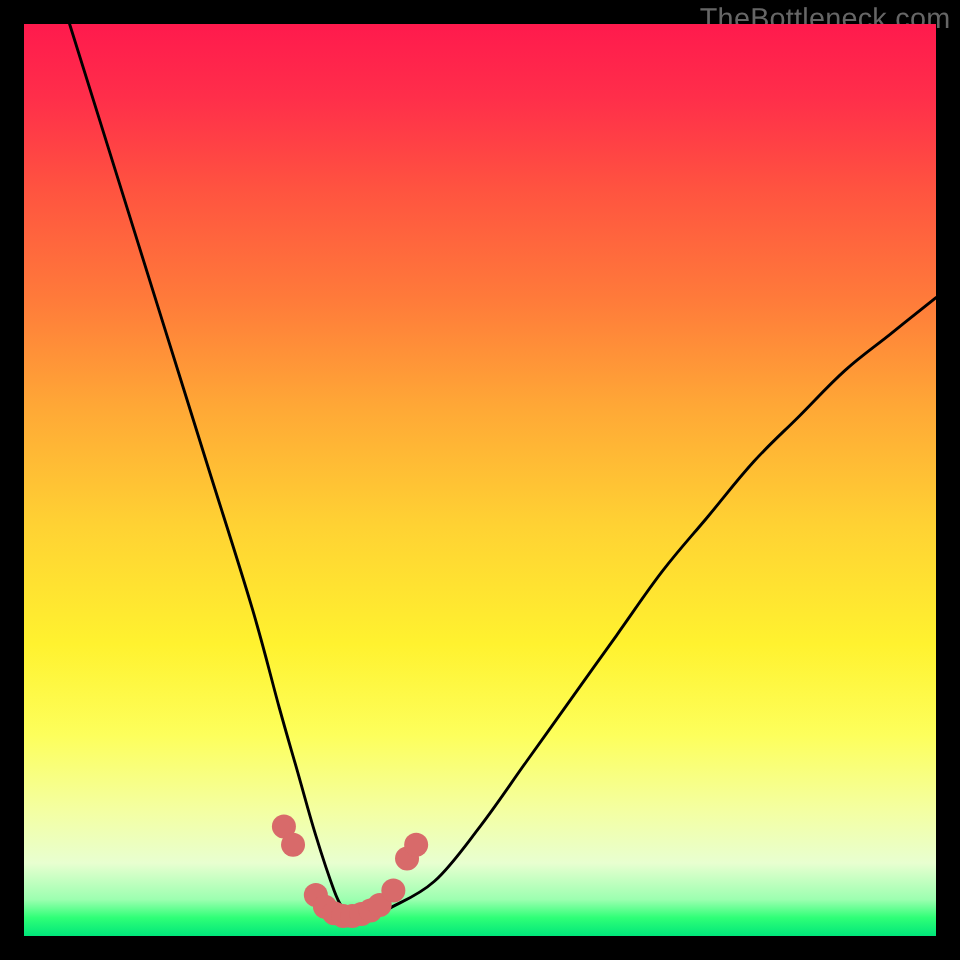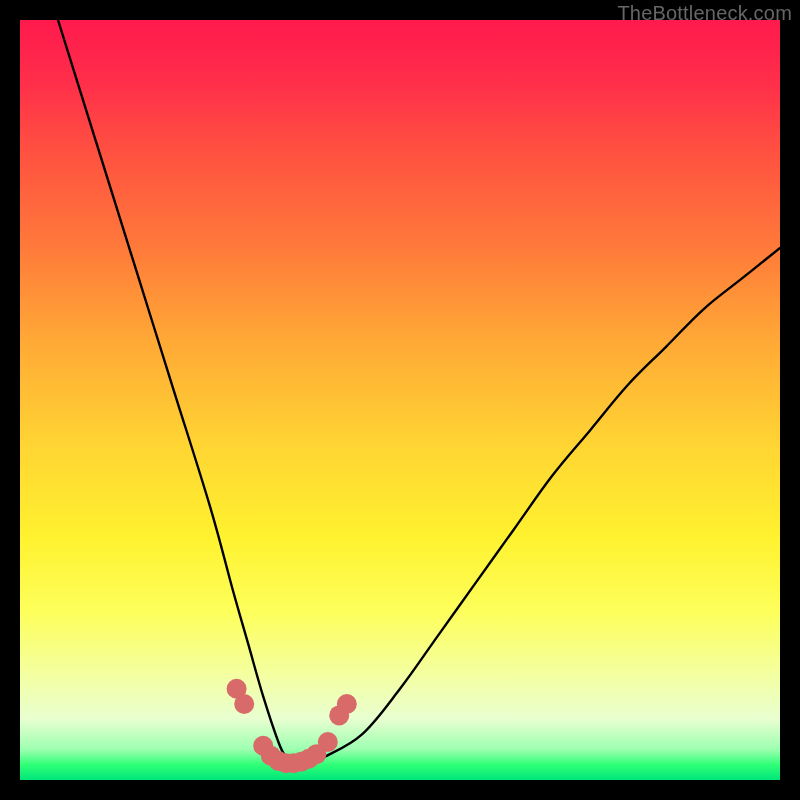--- a/index.html
+++ b/index.html
@@ -42,21 +42,21 @@
     position: absolute;
     left: 0; top: 0;
     width: 760px;
     height: 760px;
   }
   .watermark {
     position: absolute;
     top: 2px;
     right: 8px;
     font-family: Arial, Helvetica, sans-serif;
-    font-size: 20px;
+    font-size: 24px;
     color: #666;
     letter-spacing: 0.2px;
     user-select: none;
   }
 </style>
 </head>
 <body>
 
 <div class="outer">
   <div class="watermark">TheBottleneck.com</div>

